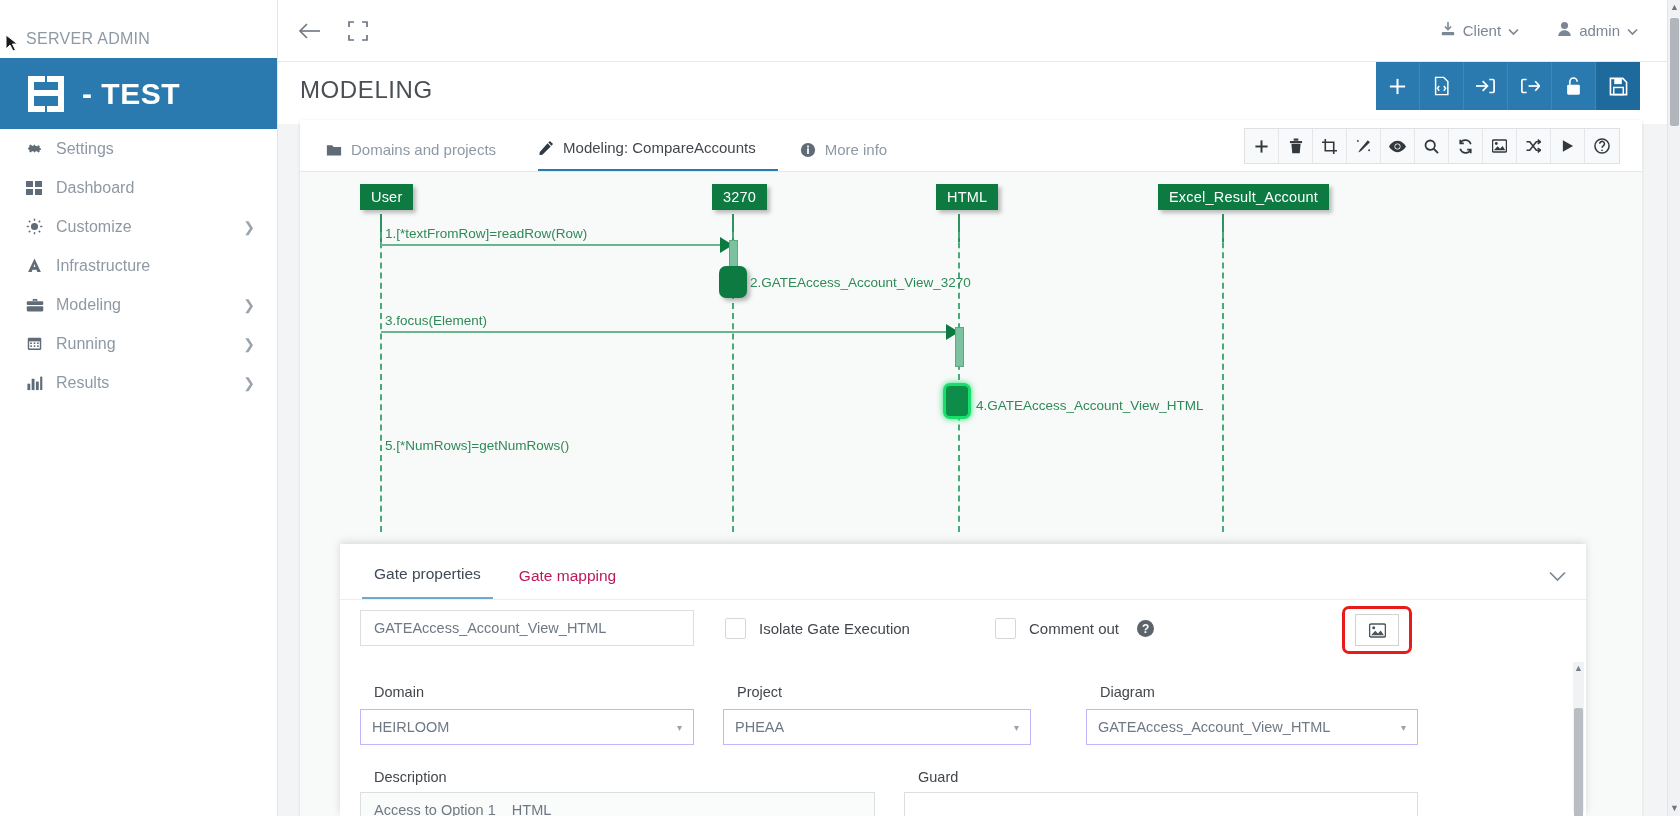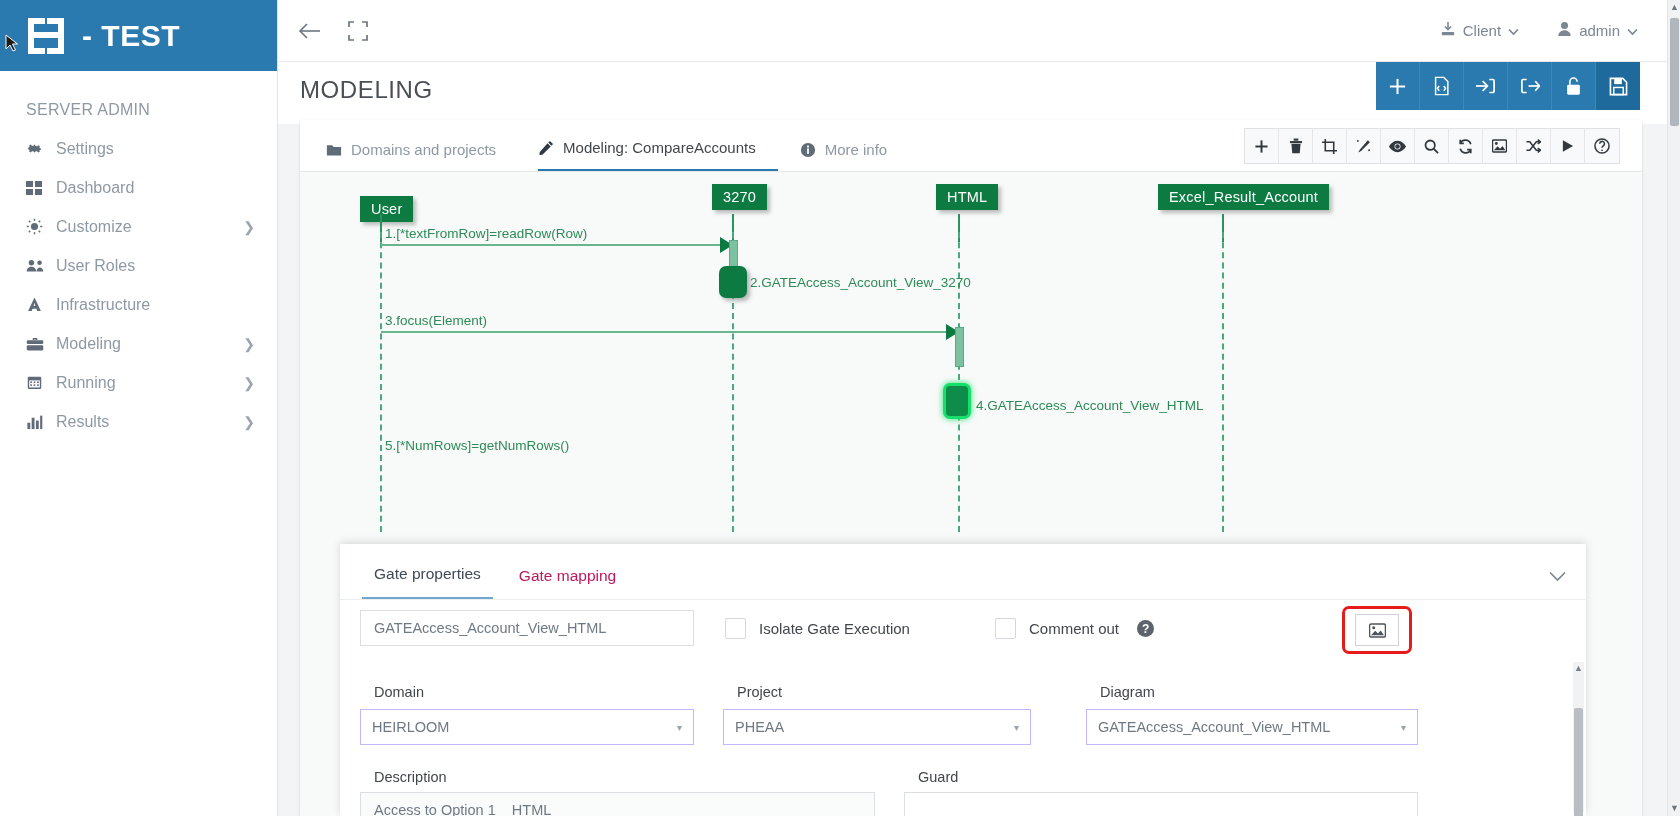--- a/index.html
+++ b/index.html
@@ -244,34 +244,34 @@
     position:absolute; left:0; width:13px; height:15px; text-align:center;
     color:#6d767f; font-size:9px; line-height:15px;
   }
 
   #cursor { position:absolute; left:5px; top:34px; width:14px; height:18px; }
 </style>
 </head>
 <body>
 
 <div id="sidebar">
+  <div id="sidebar-section">SERVER ADMIN</div>
+
   <div id="sidebar-brand">
     <span class="logo-mark">
       <i class="lv"></i>
         <i class="rv"></i>
         <i class="mid"></i>
       <i class="tl"></i>
         <i class="tr"></i>
         <i class="bl"></i>
         <i class="br"></i>
     </span>
     <span id="brand-text">- TEST</span>
   </div>
-
-  <div id="sidebar-section">SERVER ADMIN</div>
 
   <div class="nav-item">
     <span class="nav-ico">
       <svg width="17" height="17" viewBox="0 0 24 24" fill="#5f6b77">
           <path d="M12 8a4 4 0 100 8 4 4 0 000-8zm0 6a2 2 0 110-4 2 2 0 010 4z"></path>
           <path d="M21 12l-2-1.2.4-2.3-2.1-1-1.7 1.6L13.2 8 12 6l-1.2 2-2.4.1-1.7-1.6-2.1 1L5 9.8 3 11v2l2 1.2-.4 2.3 2.1 1 1.7-1.6 2.4.1L12 18l1.2-2 2.4-.1 1.7 1.6 2.1-1-.4-2.3L21 14z"></path>
         </svg>
     </span>
     <span class="nav-lbl">Settings</span>
     <span class="chev"></span>
@@ -303,32 +303,20 @@
             <line x1="18" y1="18" x2="20" y2="20"></line>
             <line x1="4" y1="20" x2="6" y2="18"></line>
             <line x1="18" y1="6" x2="20" y2="4"></line>
           </g>
         </svg>
     </span>
     <span class="nav-lbl">Customize</span>
     <span class="chev">❯</span>
   </div>
 
-  <div class="nav-item">
-    <span class="nav-ico">
-      <svg width="19" height="17" viewBox="0 0 28 20" fill="#5f6b77">
-          <circle cx="8" cy="6" r="4"></circle>
-          <circle cx="20" cy="6" r="3.4"></circle>
-          <path d="M1 19c0-4 3.2-7 7-7s7 3 7 7z"></path>
-          <path d="M15.5 19c0-3.4 2.2-6 5-6s5 2.6 5 6z"></path>
-        </svg>
-    </span>
-    <span class="nav-lbl">User Roles</span>
-    <span class="chev"></span>
-  </div>
 
   <div class="nav-item">
     <span class="nav-ico">
       <svg width="17" height="17" viewBox="0 0 24 24" fill="#5f6b77">
           <path d="M12 2L3 21h5l1.2-3h5.6L16 21h5L12 2zm-1.2 12L12 9.6 13.2 14z"></path>
         </svg>
     </span>
     <span class="nav-lbl">Infrastructure</span>
     <span class="chev"></span>
   </div>
@@ -582,21 +570,21 @@
               <circle cx="8.5" cy="8.5" r="7.5"></circle>
               <path d="M6.1 6.1a2.5 2.5 0 114 2c-.9.7-1.6 1.1-1.6 2.2" stroke-width="1.6"></path>
               <circle cx="8.5" cy="13" r="0.9" fill="#31383e" stroke="none"></circle>
             </svg>
         </div>
       </div>
     </div>
 
     <div id="canvas">
 
-      <div class="ll-box" style="left:60px; top:12px;margin-top:12px;">User</div>
+      <div class="ll-box" style="left:60px; top:12px;">User</div>
       <div class="ll-line solid" style="left:80px; top:42px; height:28px;"></div>
       <div class="ll-line" style="left:80px; top:60px; height:300px;"></div>
 
       <div class="ll-box" style="left:412px; top:12px;">3270</div>
       <div class="ll-line solid" style="left:432px; top:42px; height:28px;"></div>
       <div class="ll-line" style="left:432px; top:60px; height:300px;"></div>
 
       <div class="ll-box" style="left:636px; top:12px;">HTML</div>
       <div class="ll-line solid" style="left:658px; top:42px; height:28px;"></div>
       <div class="ll-line" style="left:658px; top:60px; height:300px;"></div>

